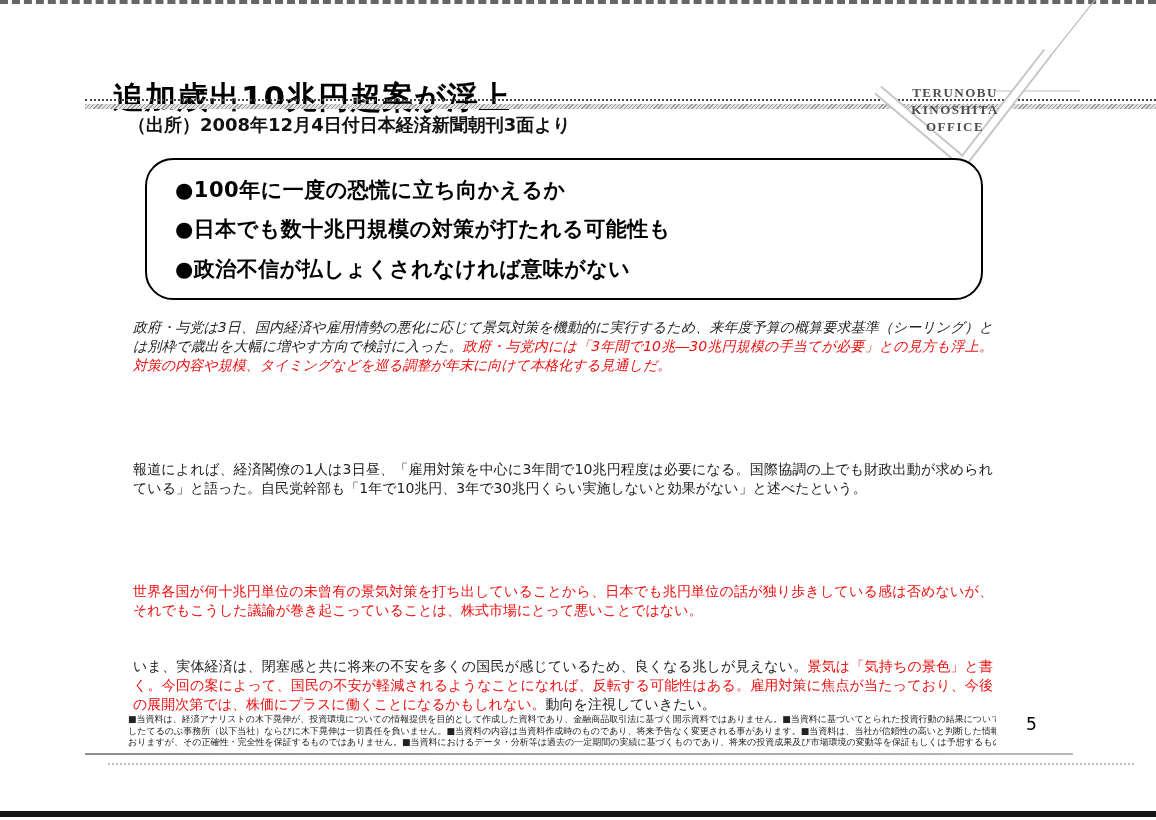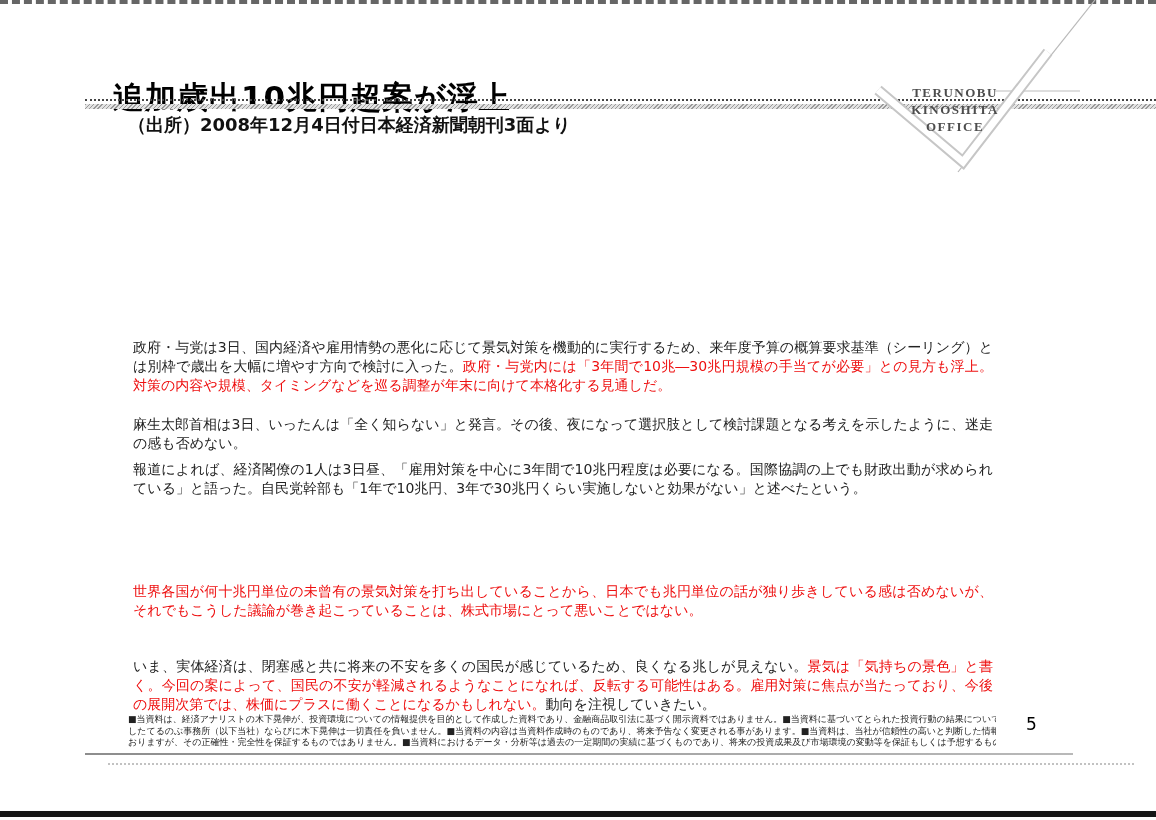--- a/index.html
+++ b/index.html
@@ -20,21 +20,21 @@
   .logo-text{font-family:"Liberation Serif",serif;font-weight:bold;fill:#4d4d4d;font-size:13px;letter-spacing:1.5px;}
   
   .key-box{
     position:absolute;left:145px;top:158px;width:838px;height:142px;box-sizing:border-box;
     border:2px solid #000;border-radius:28px;background:#fff;
     display:flex;flex-direction:column;justify-content:space-evenly;padding:4px 10px 4px 28px;
   }
   .key-item{font-size:21px;font-weight:bold;color:#000;white-space:nowrap;letter-spacing:0.5px;}
   
   .para{position:absolute;left:133px;width:860px;font-size:14px;line-height:19px;color:#222;text-align:justify;}
-  .p1{top:324px;} .p2{top:401px;} .p3{top:446px;margin-top:14px;} .p4{top:568px;} .p5{top:643px;}
+  .p1{top:304px;font-style:italic;} .p2{top:401px;} .p3{top:446px;margin-top:14px;} .p4{top:568px;} .p5{top:643px;}
   .red{color:#ee0f0f;}
   
   .disclaimer{position:absolute;left:128px;top:714px;width:868px;font-size:9px;line-height:11.5px;color:#222;}
   .disclaimer div{white-space:nowrap;overflow:hidden;}
   .page-number{position:absolute;left:1026px;top:714px;font-size:17px;color:#000;}
   
   .foot-rule1{position:absolute;left:85px;top:753px;width:988px;height:2px;
     background:linear-gradient(to right,#8d8d8d,#b9b9b9);}
   .foot-rule2{position:absolute;left:108px;top:763px;width:1026px;height:0;border-top:2px dotted #c2c2c2;}
   .bottom-bar{position:absolute;left:0;top:811px;width:1156px;height:6px;background:#161616;}
@@ -55,24 +55,28 @@
     <line x1="155" y1="91" x2="240" y2="91" stroke="#bdbdbd" stroke-width="1"></line>
     <path d="M38,90 L123,162 L208,52" fill="none" stroke="#c6c6c6" stroke-width="11"></path>
     <path d="M38,90 L123,162 L208,52" fill="none" stroke="#ffffff" stroke-width="7"></path>
     <text class="logo-text" x="115" y="97" text-anchor="middle"><tspan>TERUNOBU</tspan></text>
     <text class="logo-text" x="115" y="114" text-anchor="middle"><tspan>KINOSHITA</tspan></text>
     <text class="logo-text" x="115" y="131" text-anchor="middle"><tspan>OFFICE</tspan></text>
   </svg>
 
   <div class="source-line">（出所）2008年12月4日付日本経済新聞朝刊3面より</div>
 
+  <div class="key-box">
+    <div class="key-item">●100年に一度の恐慌に立ち向かえるか</div>
+    <div class="key-item">●日本でも数十兆円規模の対策が打たれる可能性も</div>
+    <div class="key-item">●政治不信が払しょくされなければ意味がない</div>
+  </div>
 
   <p class="para p1"><span>政府・与党は3日、国内経済や雇用情勢の悪化に応じて景気対策を機動的に実行するため、来年度予算の概算要求基準（シーリング）とは別枠で歳出を大幅に増やす方向で検討に入った。</span><span class="red">政府・与党内には「3年間で10兆―30兆円規模の手当てが必要」との見方も浮上。対策の内容や規模、タイミングなどを巡る調整が年末に向けて本格化する見通しだ。</span></p>
 
-  <p class="para p2"><span>麻生太郎首相は3日、いったんは「全く知らない」と発言。その後、夜になって選択肢として検討課題となる考えを示したように、迷走の感も否めない。</span></p>
 
   <p class="para p3"><span>報道によれば、経済閣僚の1人は3日昼、「雇用対策を中心に3年間で10兆円程度は必要になる。国際協調の上でも財政出動が求められている」と語った。自民党幹部も「1年で10兆円、3年で30兆円くらい実施しないと効果がない」と述べたという。</span></p>
 
   <p class="para p4"><span class="red">世界各国が何十兆円単位の未曾有の景気対策を打ち出していることから、日本でも兆円単位の話が独り歩きしている感は否めないが、それでもこうした議論が巻き起こっていることは、株式市場にとって悪いことではない。</span></p>
 
   <p class="para p5"><span>いま、実体経済は、閉塞感と共に将来の不安を多くの国民が感じているため、良くなる兆しが見えない。</span><span class="red">景気は「気持ちの景色」と書く。今回の案によって、国民の不安が軽減されるようなことになれば、反転する可能性はある。雇用対策に焦点が当たっており、今後の展開次第では、株価にプラスに働くことになるかもしれない。</span><span>動向を注視していきたい。</span></p>
 
   <div class="disclaimer">
     <div>■当資料は、経済アナリストの木下晃伸が、投資環境についての情報提供を目的として作成した資料であり、金融商品取引法に基づく開示資料ではありません。■当資料に基づいてとられた投資行動の結果については、株式会社きの</div>
     <div>したてるのぶ事務所（以下当社）ならびに木下晃伸は一切責任を負いません。■当資料の内容は当資料作成時のものであり、将来予告なく変更される事があります。■当資料は、当社が信頼性の高いと判断した情報に基づき作成して</div>

